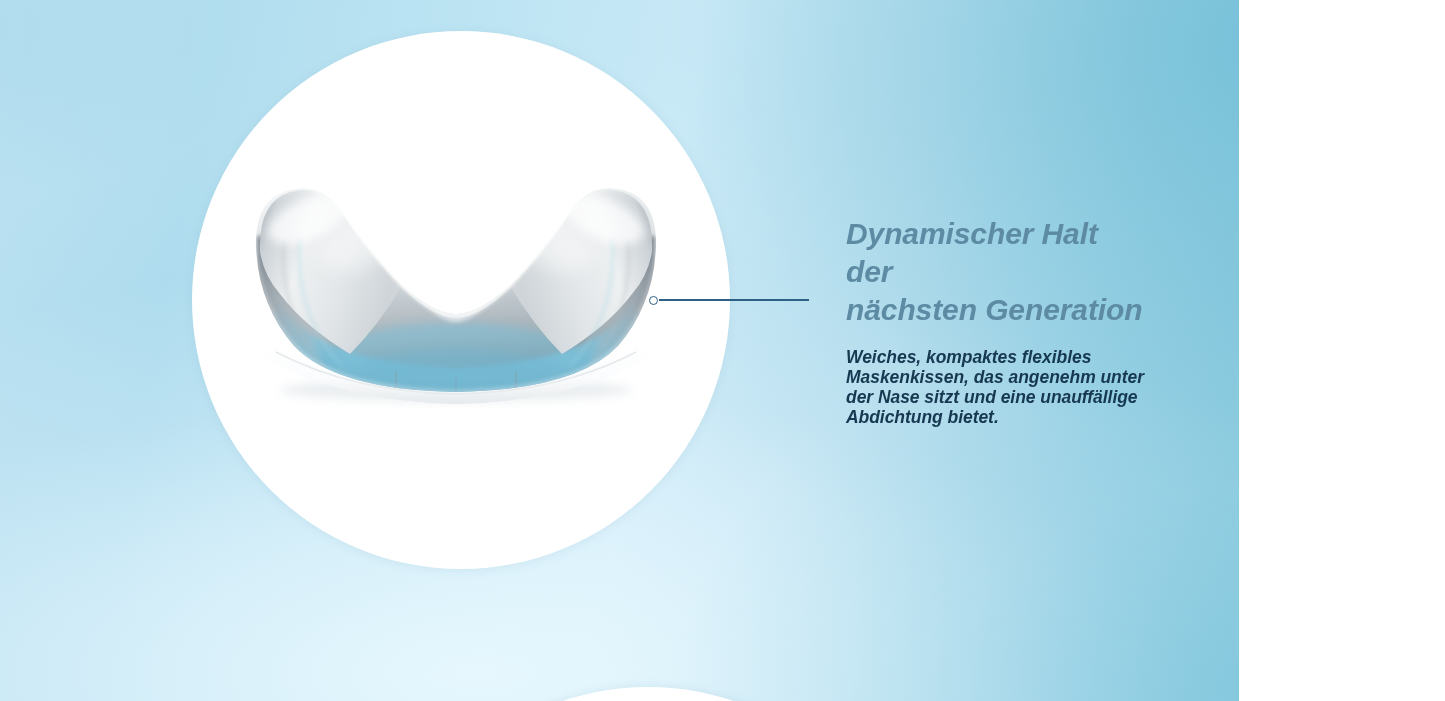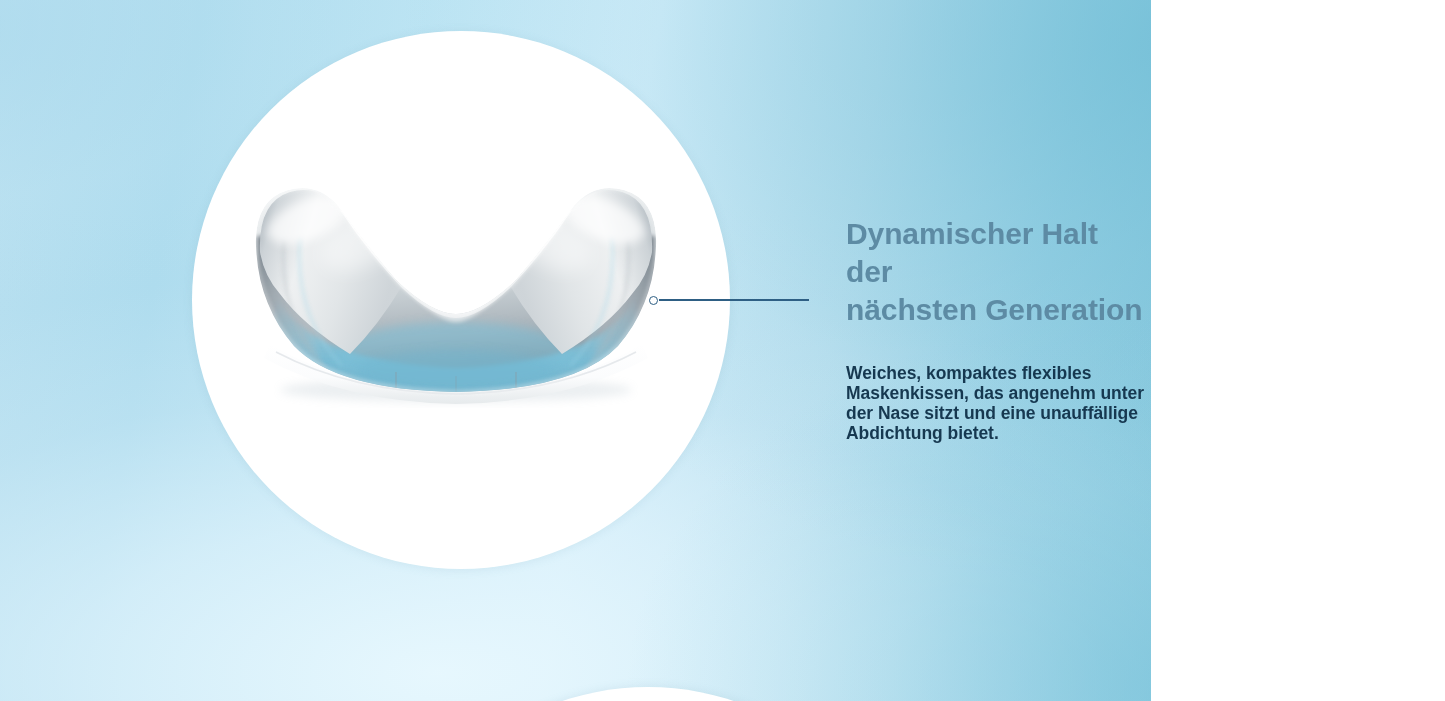--- a/index.html
+++ b/index.html
@@ -6,23 +6,24 @@
     margin: 0;
     padding: 0;
     background: #ffffff;
   }
   body {
     font-family: "Liberation Sans", sans-serif;
   }
 
   #stage {
     position: relative;
-    width: 1151px;
+    width: 1239px;
     height: 701px;
     overflow: hidden;
+    font-style: italic;
   }
 
   
   .bg-base {
     position: absolute;
     inset: 0;
     background: linear-gradient(100deg,
       #b9e0f0 0%,
       #aedcee 16%,
       #bce4f3 34%,
@@ -135,21 +136,21 @@
   #callout-heading {
     margin: 0;
     font-size: 30px;
     line-height: 38px;
     font-weight: 700;
     letter-spacing: -0.1px;
     color: #5d8ba4;
     white-space: pre-line;
   }
   #callout-body {
-    margin: 34px 0 0 0;
+    margin: 18px 0 0 0;
     font-size: 17.5px;
     line-height: 20px;
     font-weight: 600;
     letter-spacing: -0.05px;
     color: #163850;
     white-space: pre-line;
   }
 </style>
 </head>
 <body>

